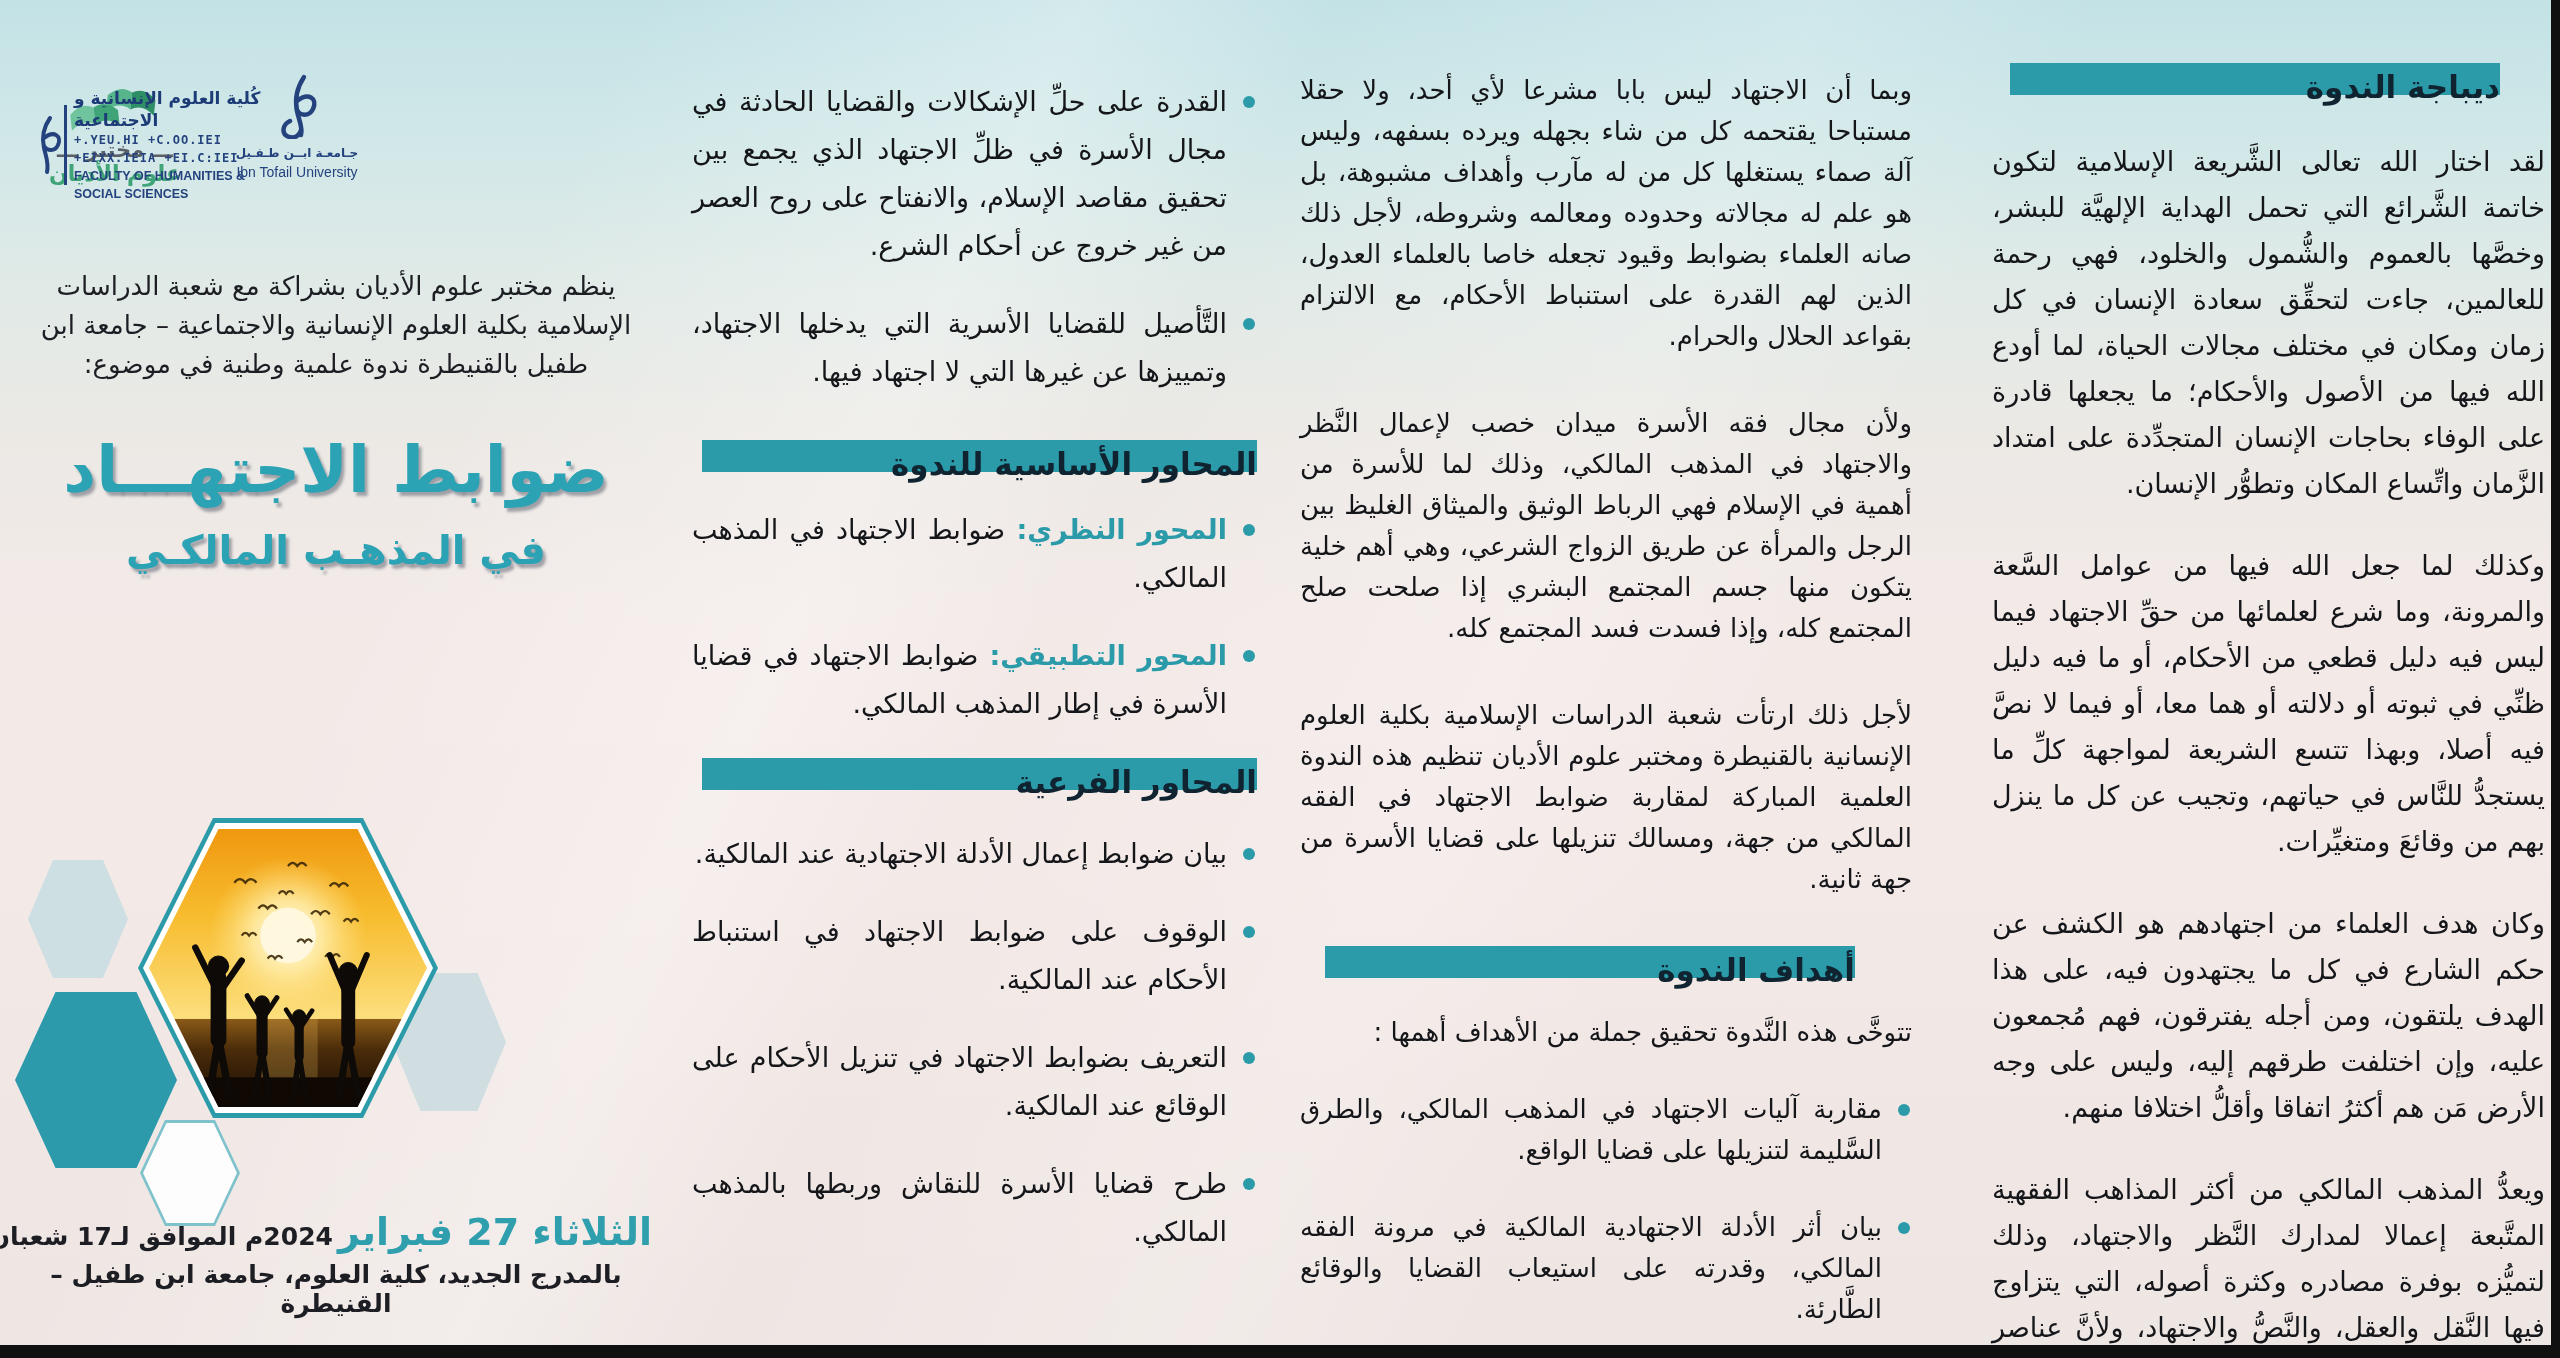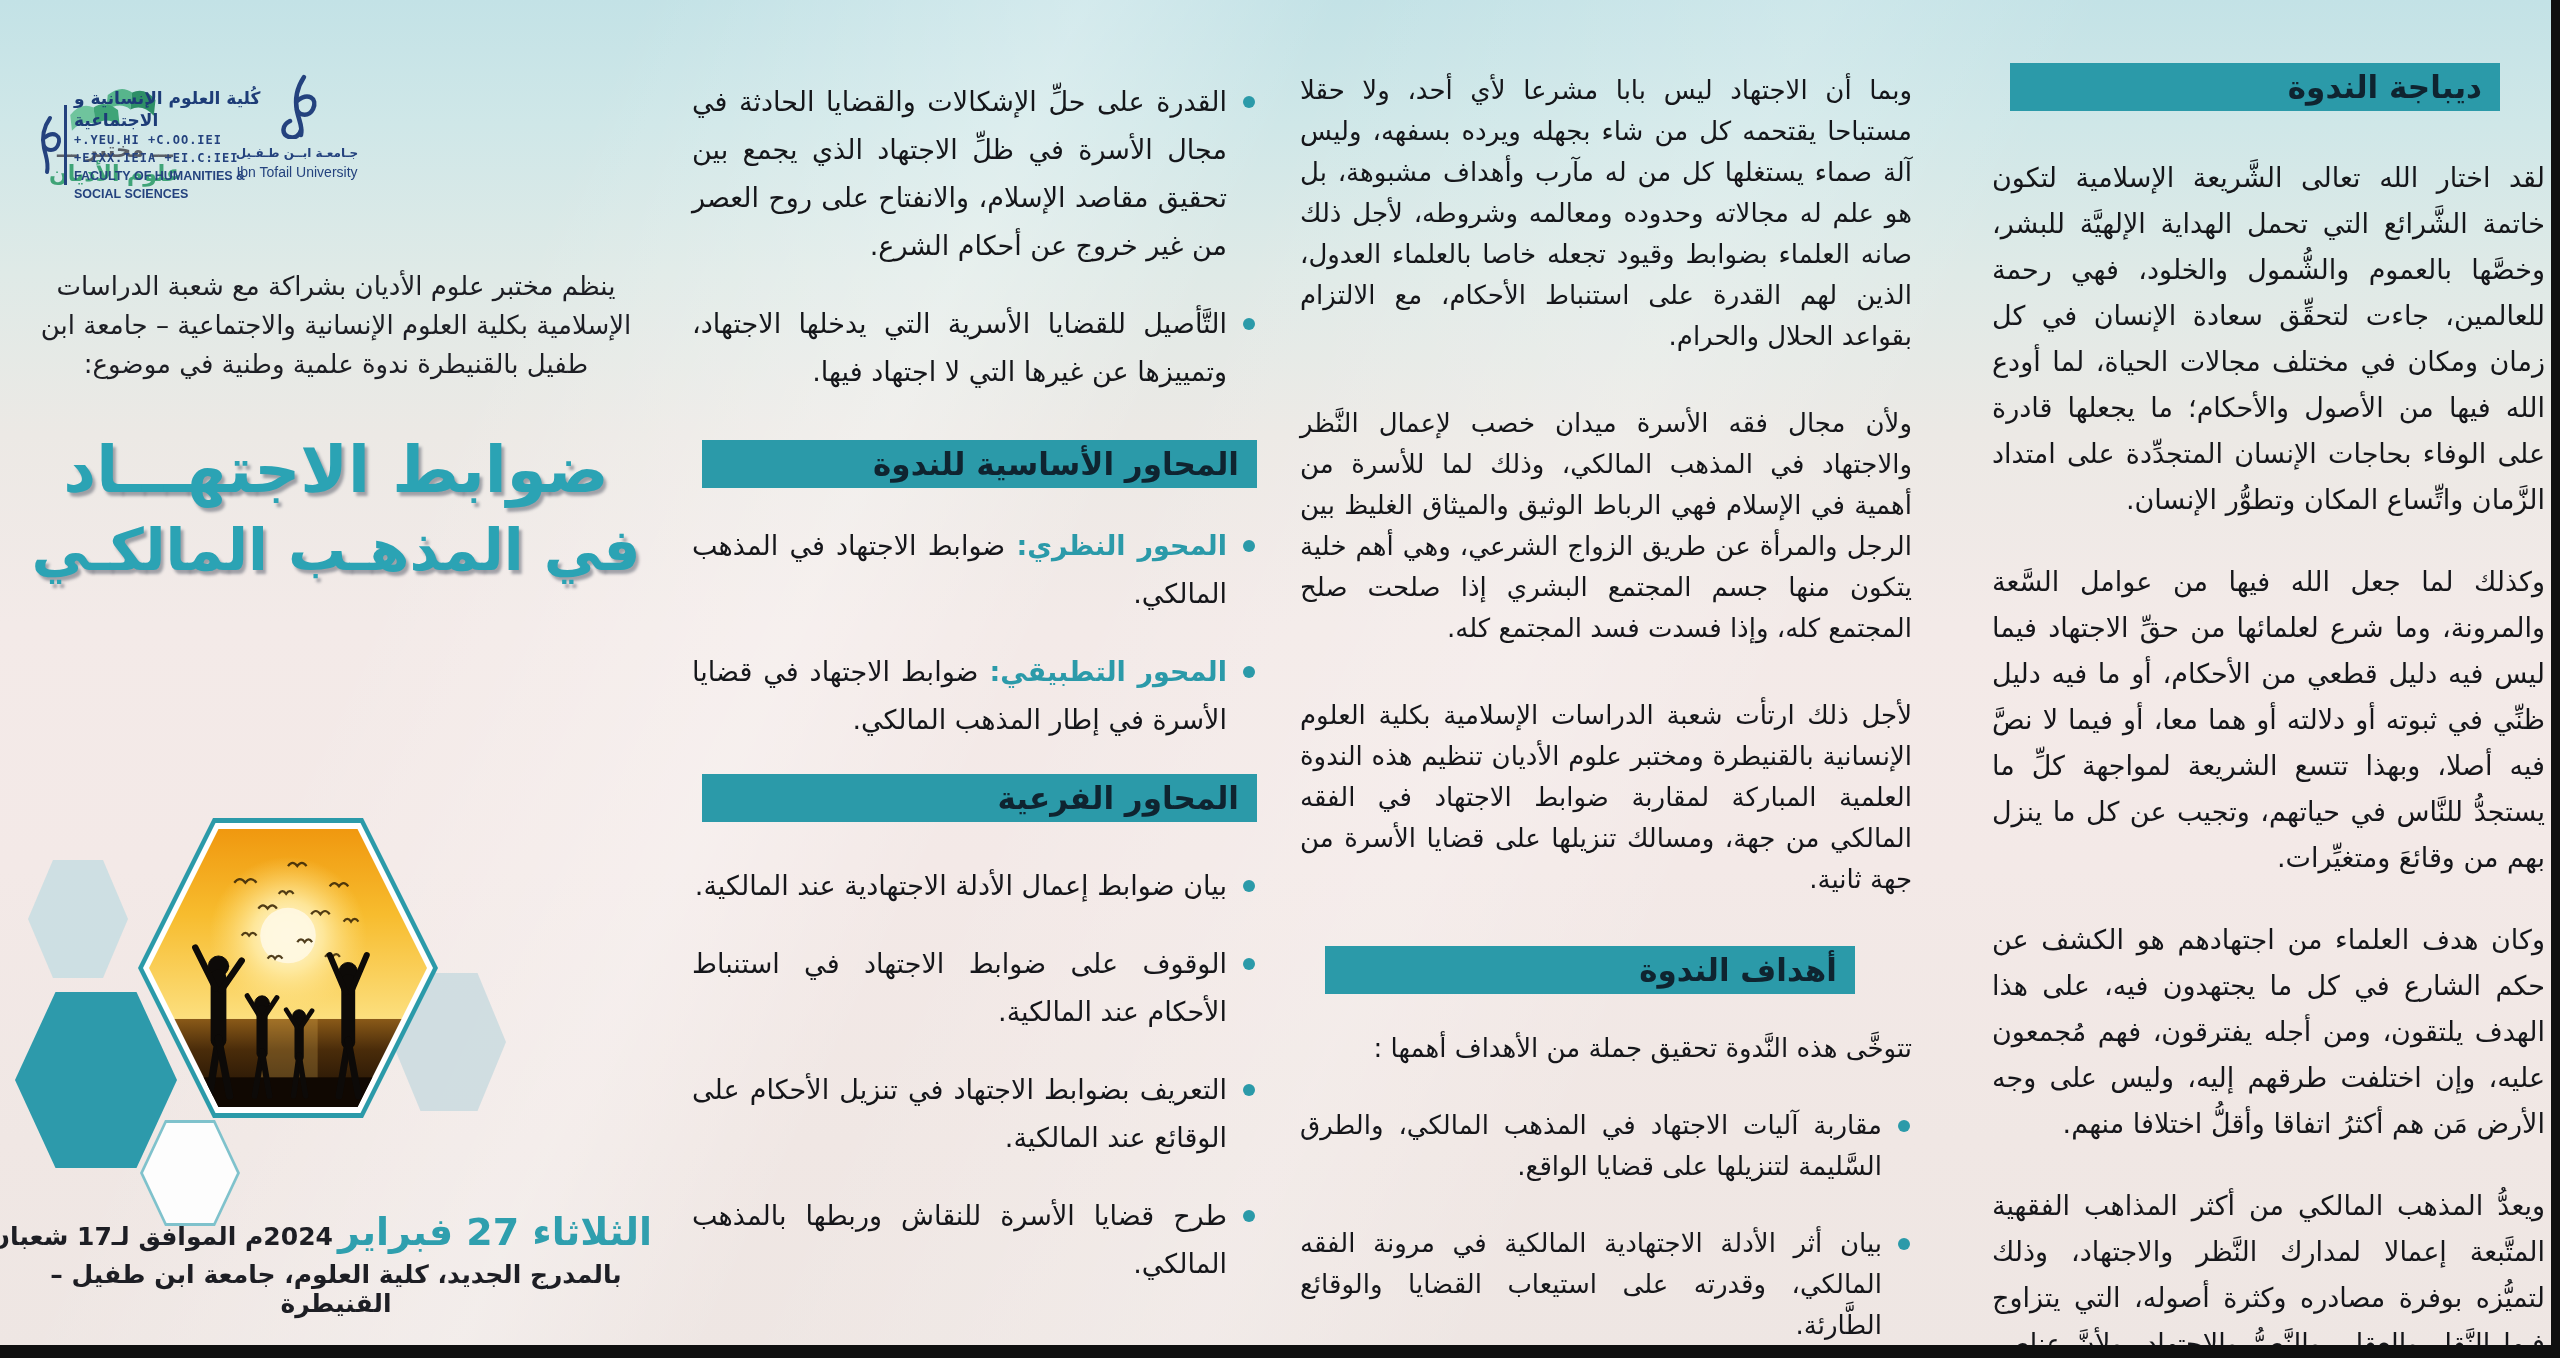--- a/index.html
+++ b/index.html
@@ -21,22 +21,21 @@
   .col-preamble{left:1992px;width:553px;top:63px;}
   .col-cont{left:1300px;width:612px;top:70px;}
   .col-axes{left:692px;width:565px;top:78px;}
   .col-cover{left:20px;width:632px;top:55px;}
 
   .section-bar{
     background:#2b9aa9;
     color:#0f2430;
     font-weight:bold;
     font-size:31px;
-    height:48px;line-height:48px;
-    padding-right:18px;
+    height:32px;line-height:48px;
     box-sizing:border-box;
   }
   .bar-preamble{width:490px;margin-right:45px;}
   .bar-goals{width:530px;margin-right:57px;margin-top:28px;}
   .bar-axes{width:calc(100% - 10px);}
 
   .body-text{font-size:27px;line-height:46px;text-align:justify;}
   .col-preamble p{margin:0 0 36px 0;}
   .col-preamble .paras{margin-top:44px;}
   .col-cont{font-size:26px;line-height:41px;text-align:justify;}
@@ -78,21 +77,21 @@
     padding:0 10px;
   }
   .main-title{
     margin-top:46px;
     text-align:center;
     color:#2ba3b4;
     font-weight:bold;
     text-shadow:3px 4px 3px rgba(30,40,60,.38);
   }
   .title-l1{font-size:64px;line-height:80px;}
-  .title-l2{font-size:58px;line-height:80px;}
+  .title-l2{font-size:40px;line-height:80px;}
   .subtitle{
     margin-top:8px;text-align:center;
     font-size:40px;font-weight:bold;color:#49b9d0;
     text-shadow:0 0 10px rgba(255,255,255,.95), 2px 3px 3px rgba(0,0,0,.28);
   }
 
   .hexes{position:absolute;left:0;top:705px;width:632px;height:480px;}
   .hex{clip-path:polygon(25% 0%,75% 0%,100% 50%,75% 100%,25% 100%,0% 50%);}
   .hex-abs{position:absolute;}
   .hex-photo-outer{left:118px;top:58px;width:300px;height:300px;background:#2b9aa9;}

